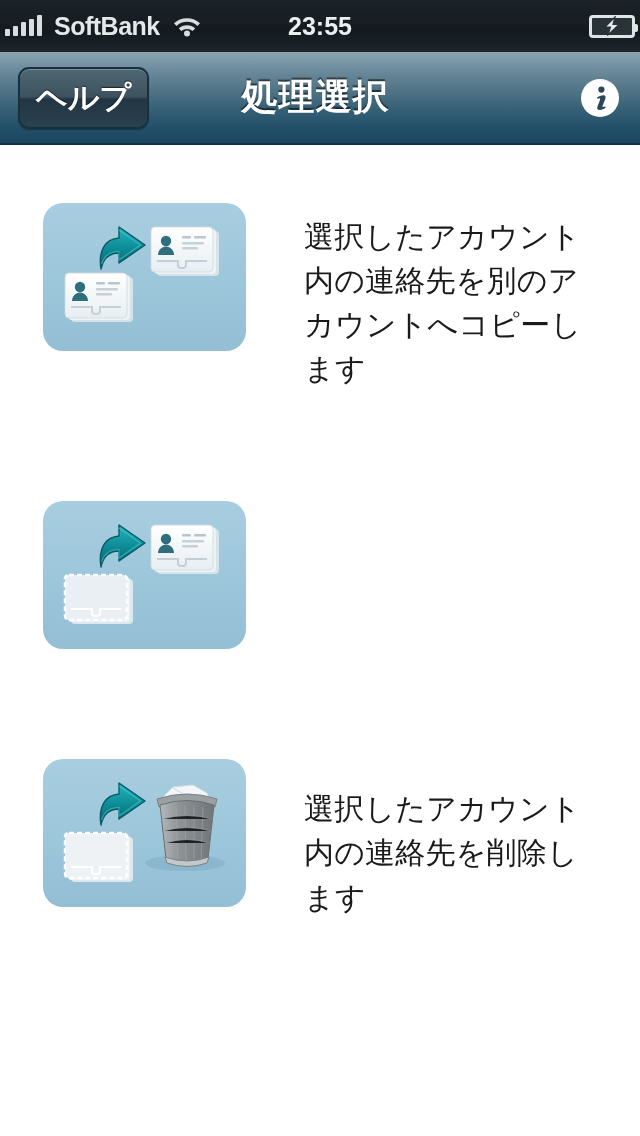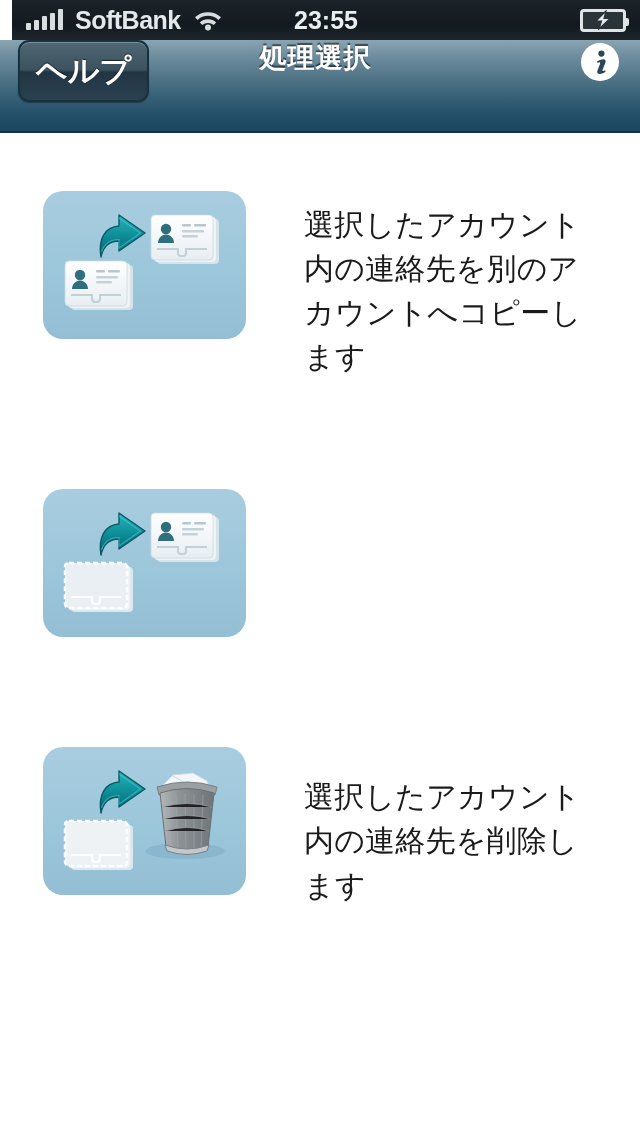--- a/index.html
+++ b/index.html
@@ -11,27 +11,26 @@
     width: 640px;
     height: 1136px;
     overflow: hidden;
     font-family: "Liberation Sans", "DejaVu Sans", sans-serif;
     -webkit-font-smoothing: antialiased;
   }
 
   
   .statusbar {
     position: relative;
-    height: 40px;
+    height: 52px;
     background: linear-gradient(to bottom, #1b2228 0%, #171d22 45%, #121a1f 60%, #1e262c 100%);
     display: flex;
     align-items: center;
     box-sizing: border-box;
-    padding: 0 14px;
-    margin-left: 12px;
+    padding: 0 5px;
   }
   .sb-left {
     display: flex;
     align-items: center;
     gap: 12px;
   }
   .signal-bars {
     display: flex;
     align-items: flex-end;
     gap: 3px;
@@ -104,29 +103,30 @@
     height: 93px;
     background: linear-gradient(to bottom,
       #8aa4b2 0%,
       #6e8d9e 18%,
       #507486 42%,
       #376176 62%,
       #24506a 82%,
       #1b4660 100%);
     border-bottom: 2px solid #0f3246;
     display: flex;
+    align-items: center;
     box-sizing: border-box;
     padding: 0 18px;
   }
   .nav-title {
     position: absolute;
     left: 0; right: 9px;
     text-align: center;
     color: #ffffff;
-    font-size: 27px;
+    font-size: 36px;
     font-weight: bold;
     letter-spacing: 1px;
     text-shadow: 0 -2px 1px rgba(0,0,0,0.55);
     pointer-events: none;
     font-family: Liberation Mono, monospace;
   }
   .help-btn {
     position: relative;
     z-index: 3;
     min-width: 110px;

